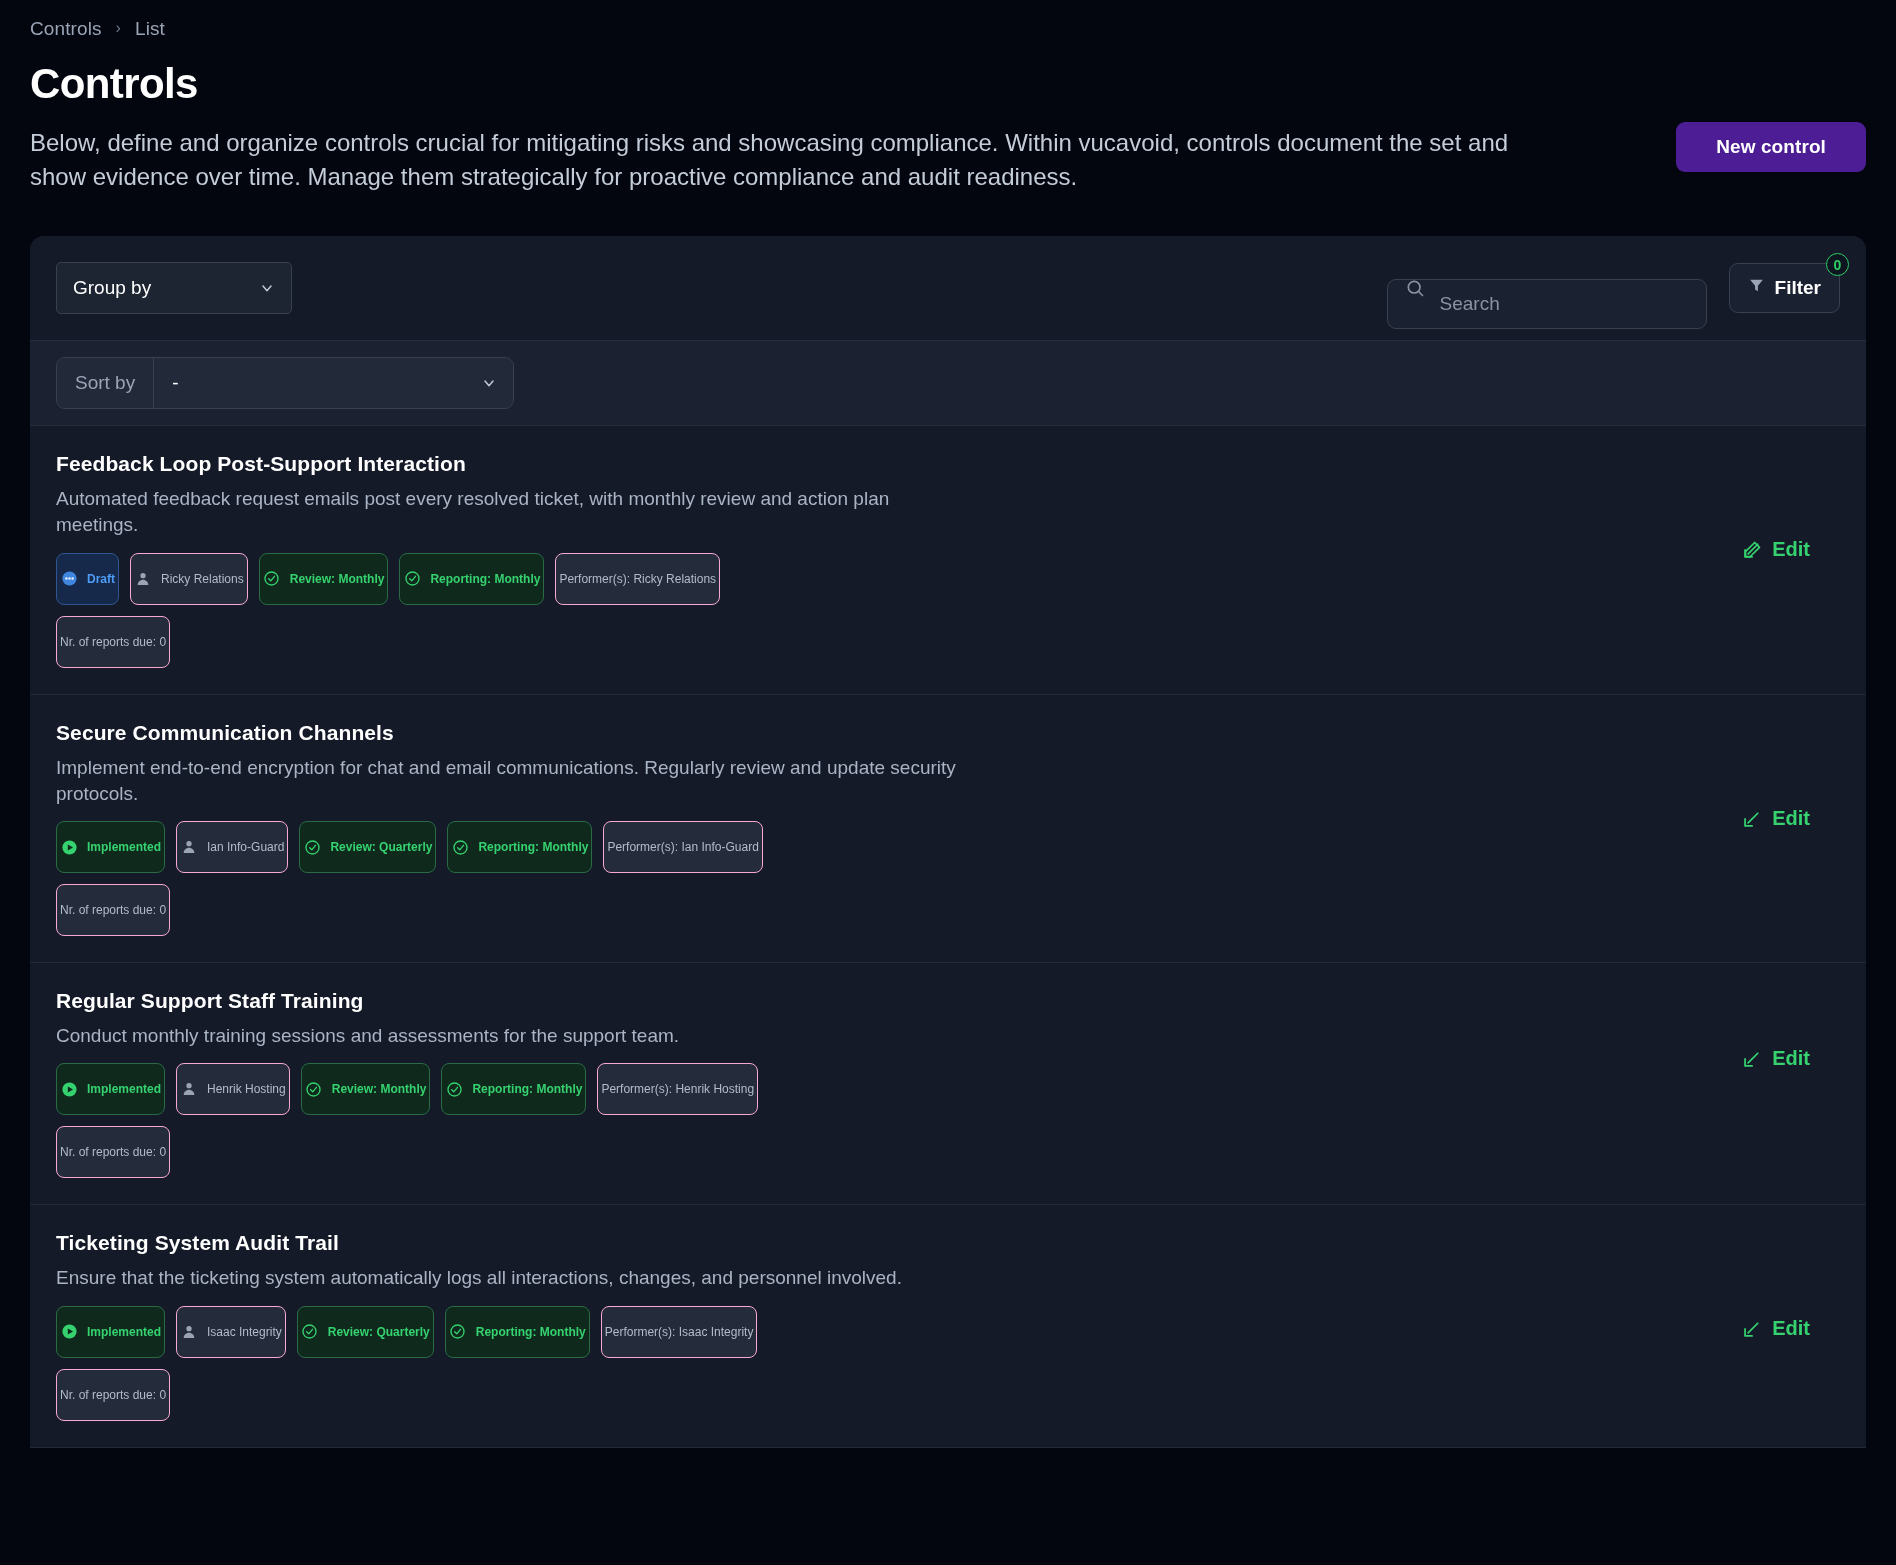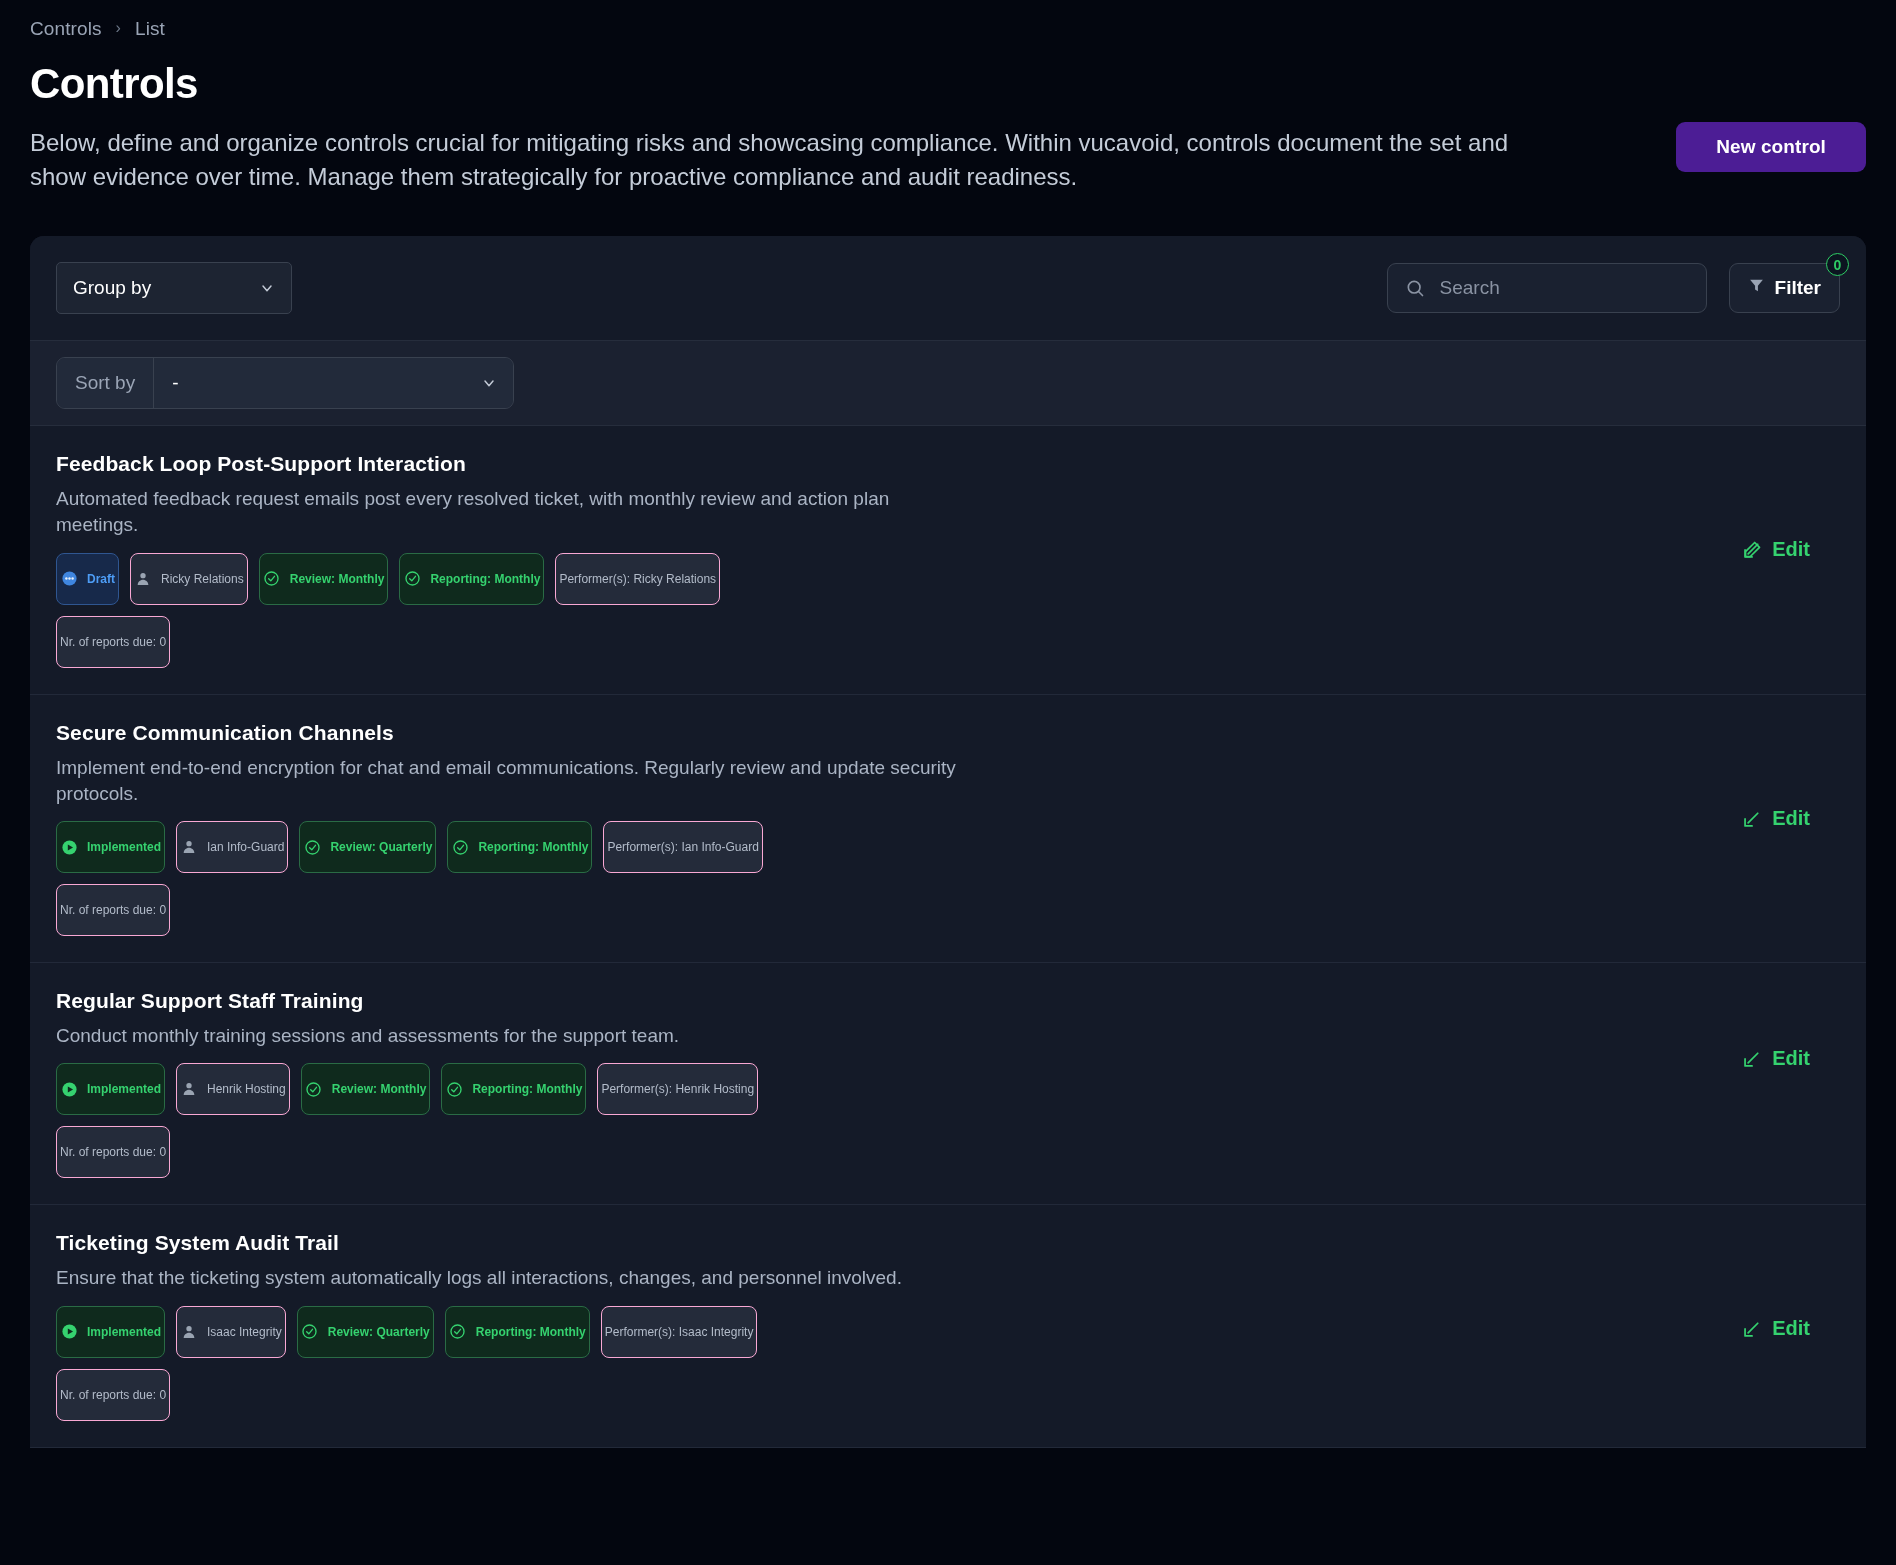--- a/index.html
+++ b/index.html
@@ -132,20 +132,21 @@
     width: 100%;
     height: 100%;
     background: #1a2130;
     border: 1px solid #39414f;
     border-radius: 9px;
     color: #e5e9f0;
     font-family: "Liberation Sans", sans-serif;
     font-size: 19px;
     padding: 0 14px 0 52px;
     outline: none;
+    margin-top: 16px;
   }
   .search-box::placeholder { color: #8a93a3; }
   .search-icon {
     position: absolute;
     left: 18px;
     top: 50%;
     transform: translateY(-50%);
     width: 20px;
     height: 20px;
     pointer-events: none;

